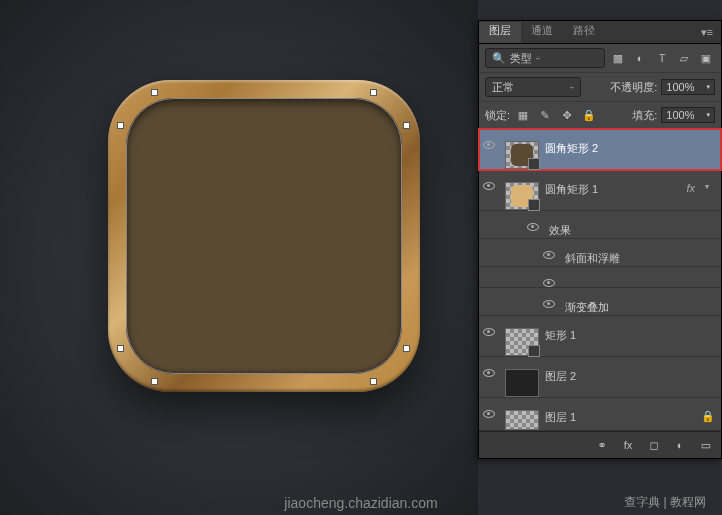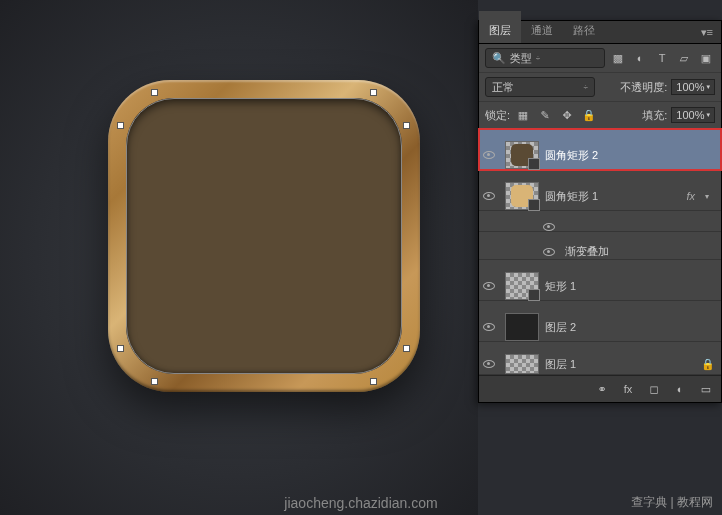--- a/index.html
+++ b/index.html
@@ -12,46 +12,46 @@
 .h-tr{left:403px;top:122px}
 .h-bl{left:117px;top:345px}
 .h-br{left:403px;top:345px}
 .h-ttl{left:151px;top:89px}
 .h-ttr{left:370px;top:89px}
 .h-bbl{left:151px;top:378px}
 .h-bbr{left:370px;top:378px}
 .path{position:absolute;border:1px solid #888;border-radius:48px;left:126px;top:98px;width:276px;height:276px;background:transparent;pointer-events:none}
 .panel{position:absolute;right:0;top:20px;width:244px;background:#454545;border:1px solid #000;box-shadow:-2px 2px 8px rgba(0,0,0,.5)}
 .tabs{display:flex;background:#363636;border-bottom:1px solid #000;align-items:flex-end;height:23px}
-.tab{padding:12px 10px 5px;color:#999;cursor:pointer;font-size:11px}
+.tab{padding:1px 10px 5px;color:#999;cursor:pointer;font-size:11px}
 .tab.active{background:#454545;color:#ddd}
 .menu-btn{margin-left:auto;padding:4px 8px;color:#aaa}
 .row{display:flex;align-items:center;padding:4px 6px;gap:4px;border-bottom:1px solid #383838;background:#454545}
 .dd{display:flex;align-items:center;background:#3a3a3a;border:1px solid #222;border-radius:3px;height:20px;padding:0 6px;gap:4px}
 .dd .arrow{font-size:8px;color:#aaa}
 .icon-btn{width:18px;height:18px;display:flex;align-items:center;justify-content:center;color:#bbb;cursor:pointer}
-.pct{background:#3a3a3a;border:1px solid #222;padding:1px 4px;display:flex;align-items:center;gap:2px;font-size:10px}
+.pct{background:#3a3a3a;border:1px solid #222;padding:1px 4px;display:flex;align-items:center;gap:12px;font-size:10px}
 .layers{background:#454545}
-.layer{display:flex;align-items:center;min-height:36px;padding:12px 6px 0 0;border-bottom:1px solid #353535;position:relative;gap:6px}
+.layer{display:flex;align-items:flex-start;min-height:36px;padding:12px 6px 0 0;border-bottom:1px solid #353535;position:relative;gap:6px}
 .layer.sub{min-height:22px;padding-left:44px}
 .layer.sub2{min-height:20px;padding-left:60px}
 .layer.selected{background:#6b7d99;outline:2px solid #d63434;outline-offset:-1px}
 .layer.selected *{color:#fff}
 .vis{width:20px;display:flex;justify-content:center;cursor:pointer}
 .eye{width:12px;height:8px;border:1px solid #aaa;border-radius:50%;position:relative}
 .eye::after{content:"";position:absolute;width:3px;height:3px;background:#aaa;border-radius:50%;left:3px;top:1px}
 .thumb{width:34px;height:28px;border:1px solid #666;background:#555;display:flex;align-items:center;justify-content:center;position:relative}
 .thumb.shape::after{content:"";position:absolute;right:-2px;bottom:-2px;width:10px;height:10px;border:1px solid #888;background:#3a3a3a}
 .mask{width:28px;height:28px;border:1px solid #666;background:#fff;margin-left:2px}
 .layer-name{flex:1;white-space:nowrap;overflow:hidden;text-overflow:ellipsis}
 .fx{color:#aaa;font-style:italic;padding:0 4px;font-size:11px}
 .tri{width:10px;font-size:8px;color:#aaa}
 .lock-col{width:14px}
 .bottom-bar{display:flex;justify-content:flex-end;gap:8px;padding:4px 6px;background:#3a3a3a;border-top:1px solid #222}
-.watermark{position:absolute;right:9px;bottom:4px;font-size:12px;color:#999;z-index:20}
+.watermark{position:absolute;right:16px;bottom:4px;font-size:12px;color:#999;z-index:20}
 .url{position:absolute;left:50%;bottom:4px;transform:translateX(-50%);color:#888;font-size:14px;z-index:20}
 .checker{background-image:linear-gradient(45deg,#888 25%,transparent 25%),linear-gradient(-45deg,#888 25%,transparent 25%),linear-gradient(45deg,transparent 75%,#888 75%),linear-gradient(-45deg,transparent 75%,#888 75%);background-size:8px 8px;background-position:0 0,0 4px,4px -4px,-4px 0;background-color:#bbb}
 .thumb-inner{width:22px;height:22px;border-radius:5px}
 </style>
 </head>
 <body>
 
 <div class="canvas">
   <div class="icon-frame">
     <div class="icon-inner"></div>
@@ -82,21 +82,21 @@
       <span class="arrow">÷</span>
     </div>
     <div class="icon-btn">▩</div>
     <div class="icon-btn">◐</div>
     <div class="icon-btn">T</div>
     <div class="icon-btn">▱</div>
     <div class="icon-btn">▣</div>
   </div>
 
   <div class="row">
-    <div class="dd" style="width:110px">
+    <div class="dd" style="width:96px">
       <span>正常</span>
       <span class="arrow" style="margin-left:auto">÷</span>
     </div>
     <span style="margin-left:auto">不透明度:</span>
     <div class="pct">
       <span>100%</span>
       <span style="font-size:7px">▾</span>
     </div>
   </div>
 
@@ -131,20 +131,32 @@
           <div class="eye"></div>
         </div>
       <div class="thumb checker shape">
           <div class="thumb-inner" style="background:#d9b476"></div>
         </div>
       <div class="layer-name">圆角矩形 1</div>
       <div class="fx">fx</div>
       <div class="tri">▾</div>
     </div>
 
+    <div class="layer sub">
+      <div class="vis">
+          <div class="eye"></div>
+        </div>
+      <div class="layer-name">效果</div>
+    </div>
+    <div class="layer sub2">
+      <div class="vis">
+          <div class="eye"></div>
+        </div>
+      <div class="layer-name">斜面和浮雕</div>
+    </div>
     <div class="layer sub2">
       <div class="vis">
           <div class="eye"></div>
         </div>
     </div>
     <div class="layer sub2">
       <div class="vis">
           <div class="eye"></div>
         </div>
       <div class="layer-name">渐变叠加</div>

